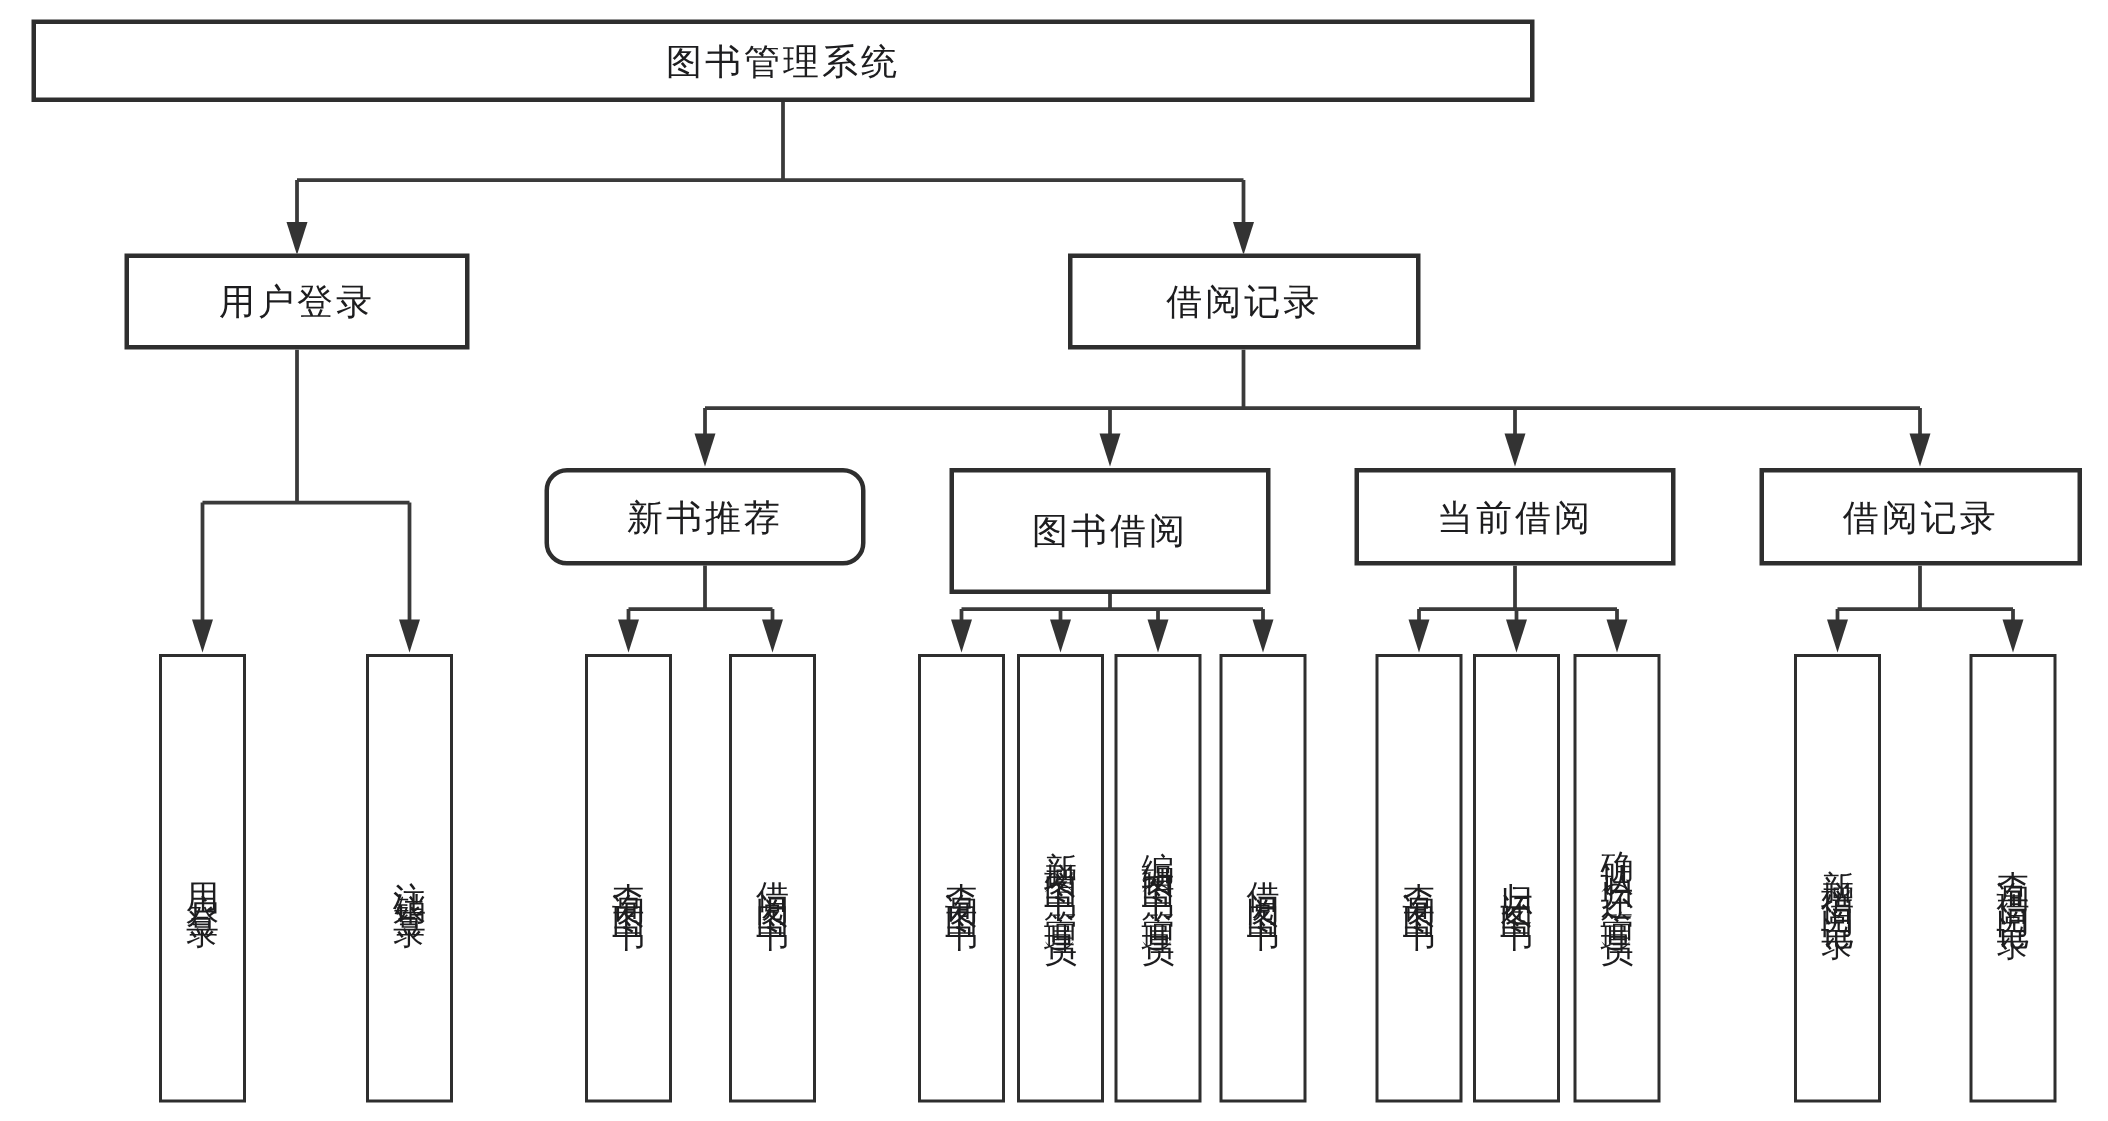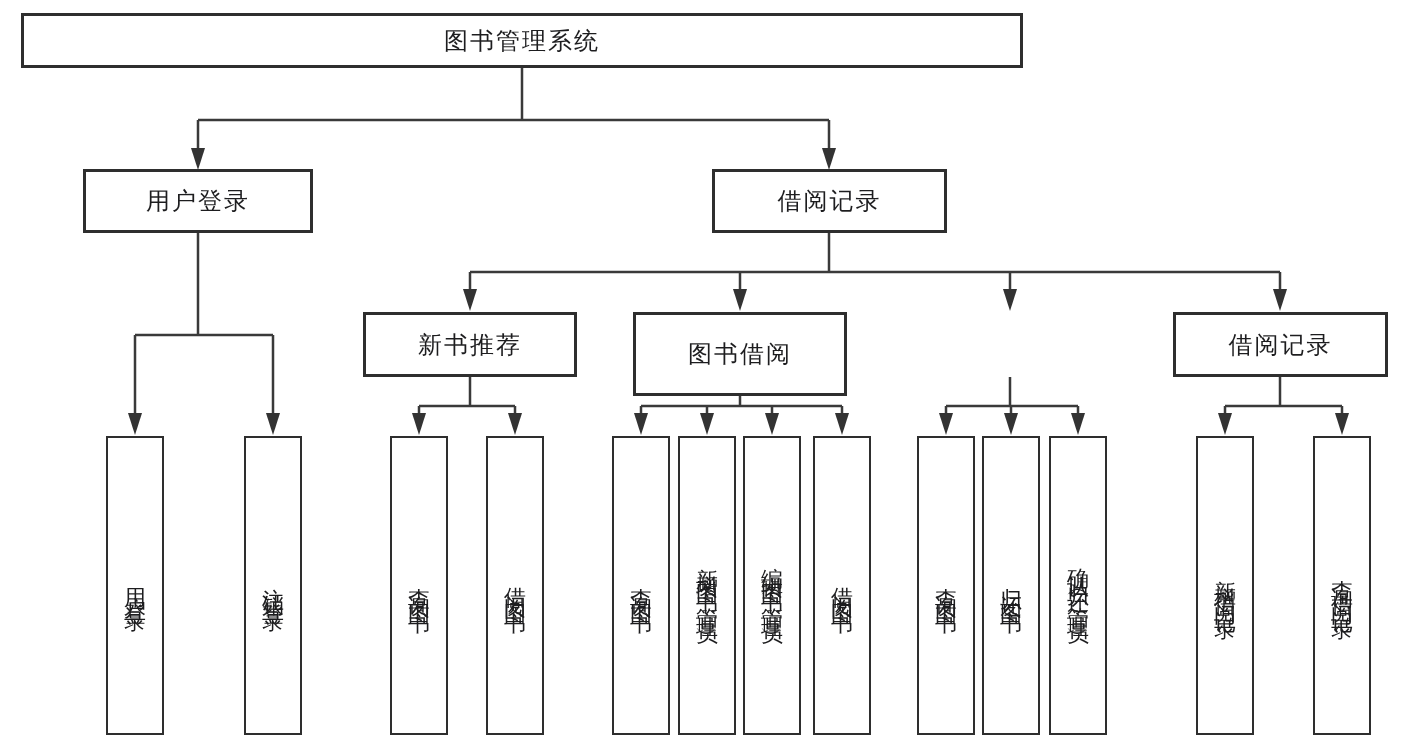--- a/index.html
+++ b/index.html
@@ -78,25 +78,28 @@
     <span>图书管理系统</span>
   </div>
 
   <div class="node hnode" style="left:83px;top:169px;width:230px;height:64px;">
     <span>用户登录</span>
   </div>
   <div class="node hnode" style="left:712px;top:169px;width:235px;height:64px;">
     <span>借阅记录</span>
   </div>
 
-  <div class="node hnode" style="left:363px;top:312px;width:214px;height:65px;">
+  <div class="node hnode" style="left:363px;top:312px;width:214px;height:65px;border-radius:15px;">
     <span>新书推荐</span>
   </div>
   <div class="node hnode" style="left:633px;top:312px;width:214px;height:84px;">
     <span>图书借阅</span>
+  </div>
+  <div class="node hnode" style="left:903px;top:312px;width:214px;height:65px;">
+    <span>当前借阅</span>
   </div>
   <div class="node hnode" style="left:1173px;top:312px;width:215px;height:65px;">
     <span>借阅记录</span>
   </div>
 
   <div class="node vnode" style="left:106px;top:436px;width:58px;height:299px;">
     <span class="vtext">用户登录</span>
   </div>
   <div class="node vnode" style="left:244px;top:436px;width:58px;height:299px;">
     <span class="vtext">注销登录</span>

